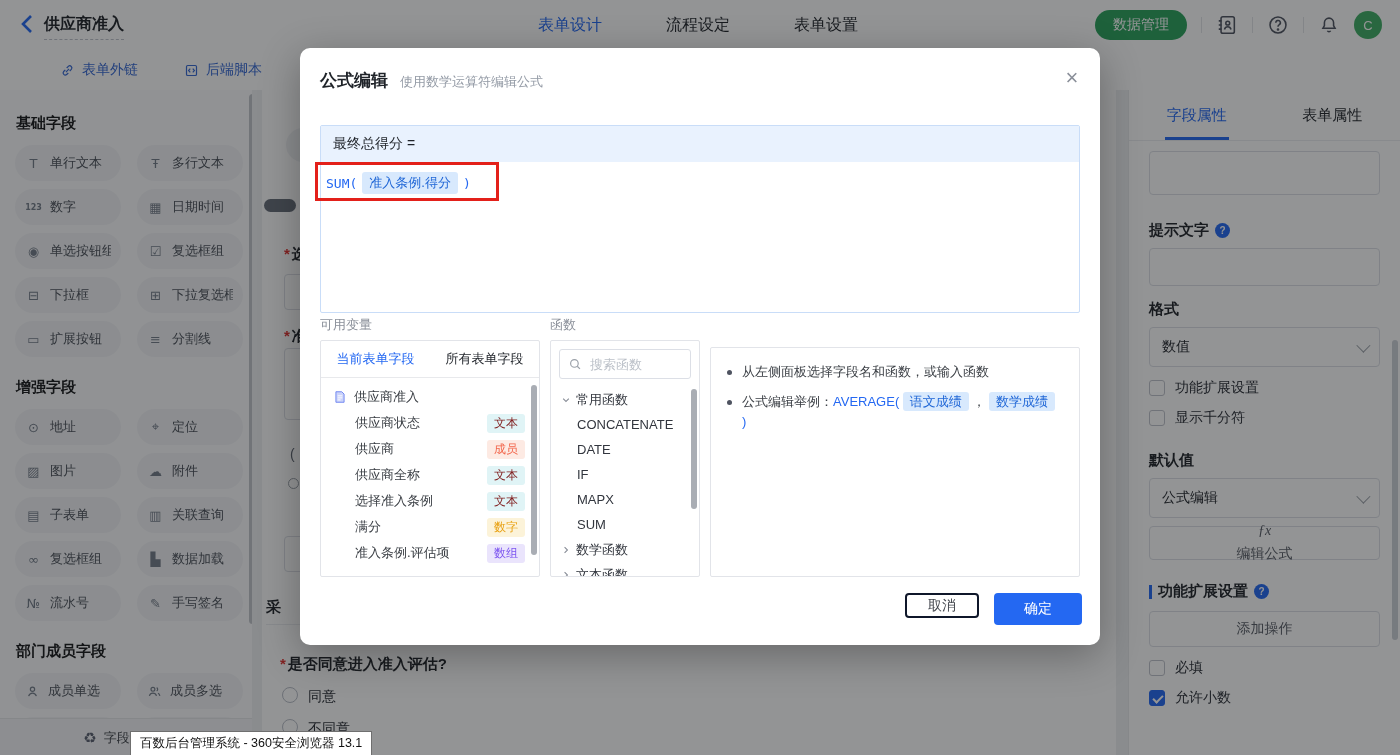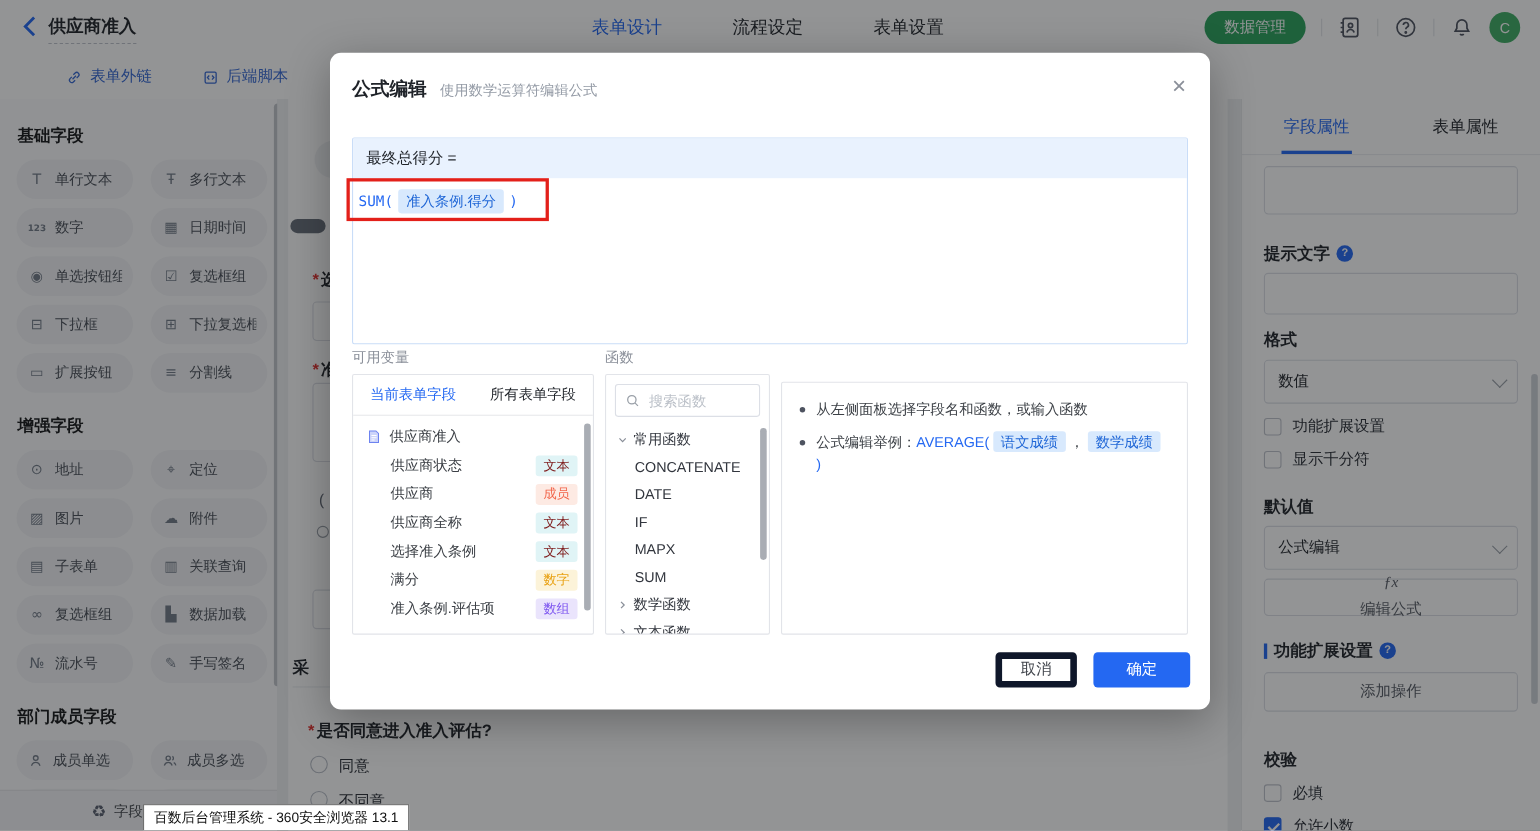--- a/index.html
+++ b/index.html
@@ -124,21 +124,21 @@
     font-family:"Liberation Sans","DejaVu Sans",sans-serif;}
   .searchbox input::placeholder{color:#bbc0c8;}
   .fnrow{height:25px;display:flex;align-items:center;gap:5px;padding:0 10px;font-size:13px;color:#32363e;cursor:pointer;}
   .fnrow .tchev{width:10px;height:10px;color:#8a8f99;flex:none;}
   .fnrow.item{padding-left:26px;}
   .fn-scroll{position:absolute;right:2px;top:48px;width:6px;height:120px;background:#a9adb4;border-radius:3px;cursor:pointer;}
   .hpanel{left:410px;top:299px;width:370px;height:230px;padding:14px 16px;box-sizing:border-box;}
   .hrow{display:flex;align-items:flex-start;gap:10px;font-size:13px;color:#3c4046;line-height:20px;margin-bottom:10px;}
   .bullet{width:5px;height:5px;border-radius:50%;background:#4e5360;margin-top:8px;flex:none;}
   .hfn{color:#2468f2;}
-  .m-cancel{left:605px;top:545px;width:74px;height:32px;border:6px solid #0f172a;border-radius:4px;background:#fff;
+  .m-cancel{left:605px;top:545px;width:74px;height:25px;border:2px solid #0f172a;border-radius:4px;background:#fff;
     font-size:14px;color:#42464d;display:flex;align-items:center;justify-content:center;cursor:pointer;box-sizing:border-box;}
   .m-ok{left:694px;top:545px;width:88px;height:32px;background:#2468f2;border-radius:4px;color:#fff;
     font-size:14px;display:flex;align-items:center;justify-content:center;cursor:pointer;}
   
   .tooltip{left:130px;top:731px;background:#fff;border:1px solid #6f6f6f;padding:3px 9px;font-size:12.5px;color:#111;
     z-index:100;white-space:nowrap;}
 </style>
 </head>
 <body>
 
@@ -392,21 +392,20 @@
       <div class="rbtn" style="margin-top:8px;">
         <span class="fxi">ƒx</span>
         <span>编辑公式</span>
       </div>
       <div class="exthead" style="margin-top:22px;">
         <span class="bluebar"></span>
         <span>功能扩展设置</span>
         <span class="qmark">?</span>
       </div>
       <div class="rbtn" style="margin-top:10px;height:36px;">添加操作</div>
-      <div class="rp-label" style="margin-top:34px;">校验</div>
       <div class="cbrow">
         <span class="cbox"></span>
         <span>必填</span>
       </div>
       <div class="cbrow">
         <span class="cbox checked"></span>
         <span>允许小数</span>
       </div>
     </div>
   </div>

